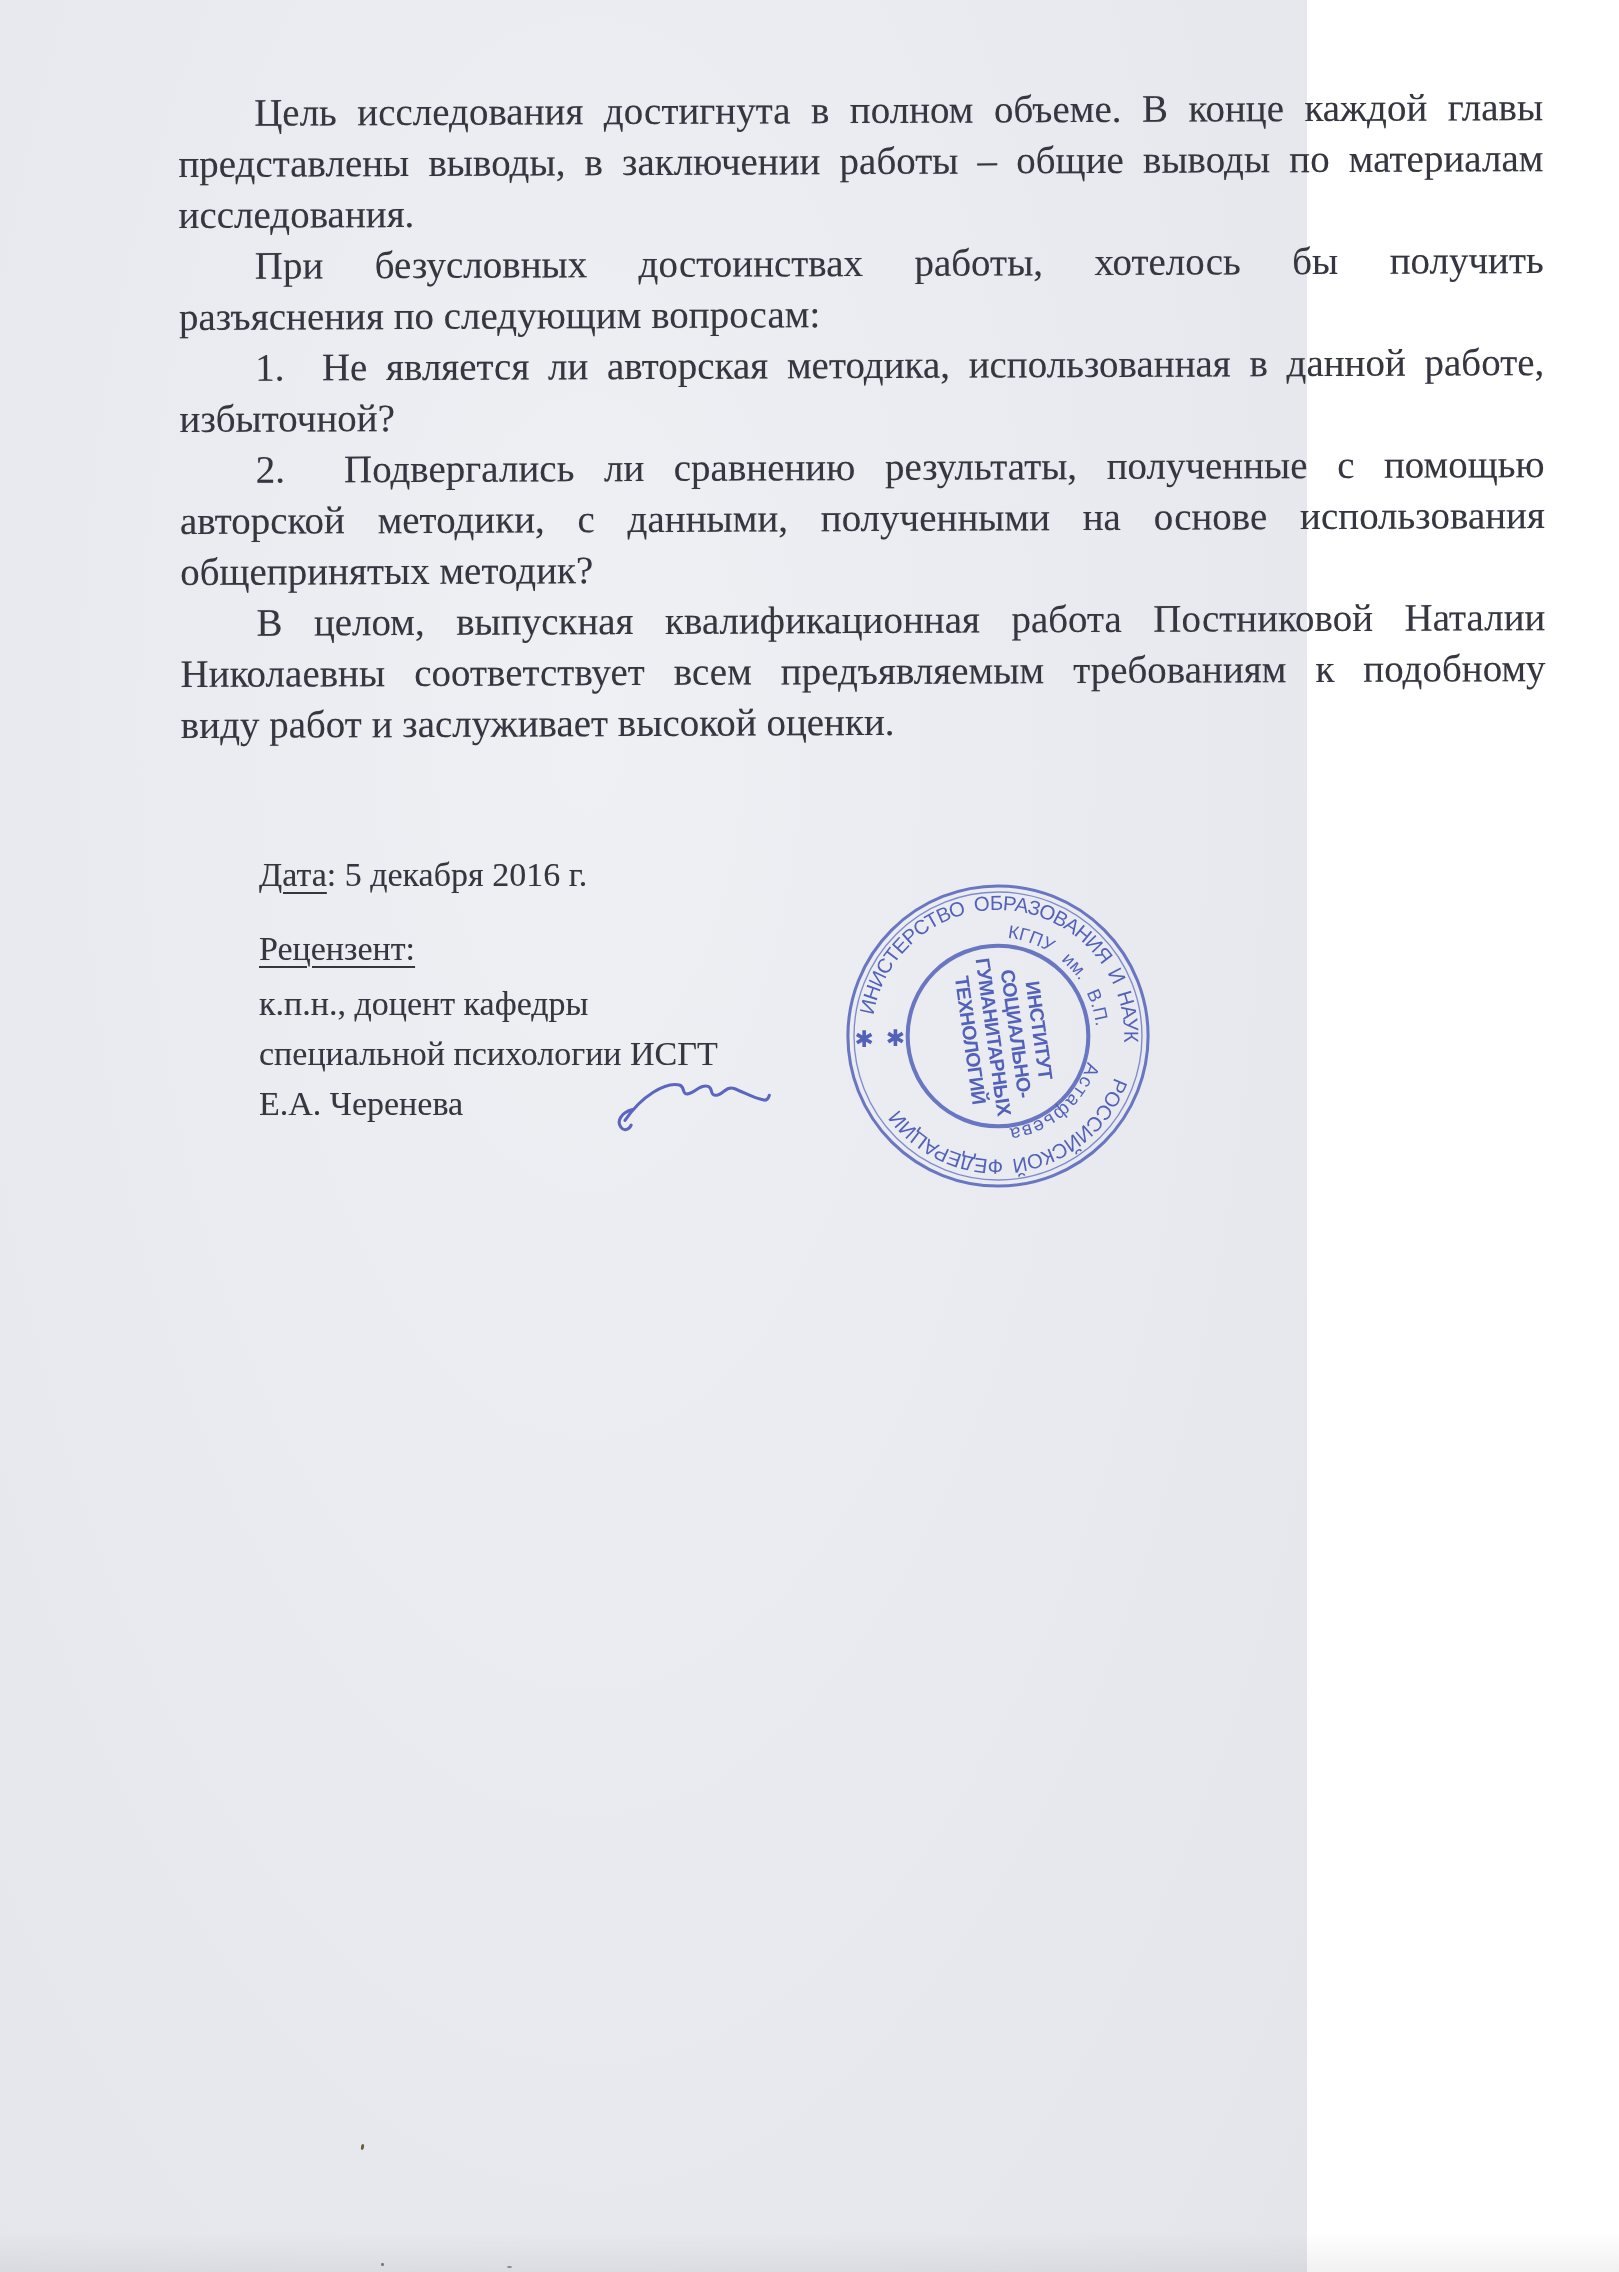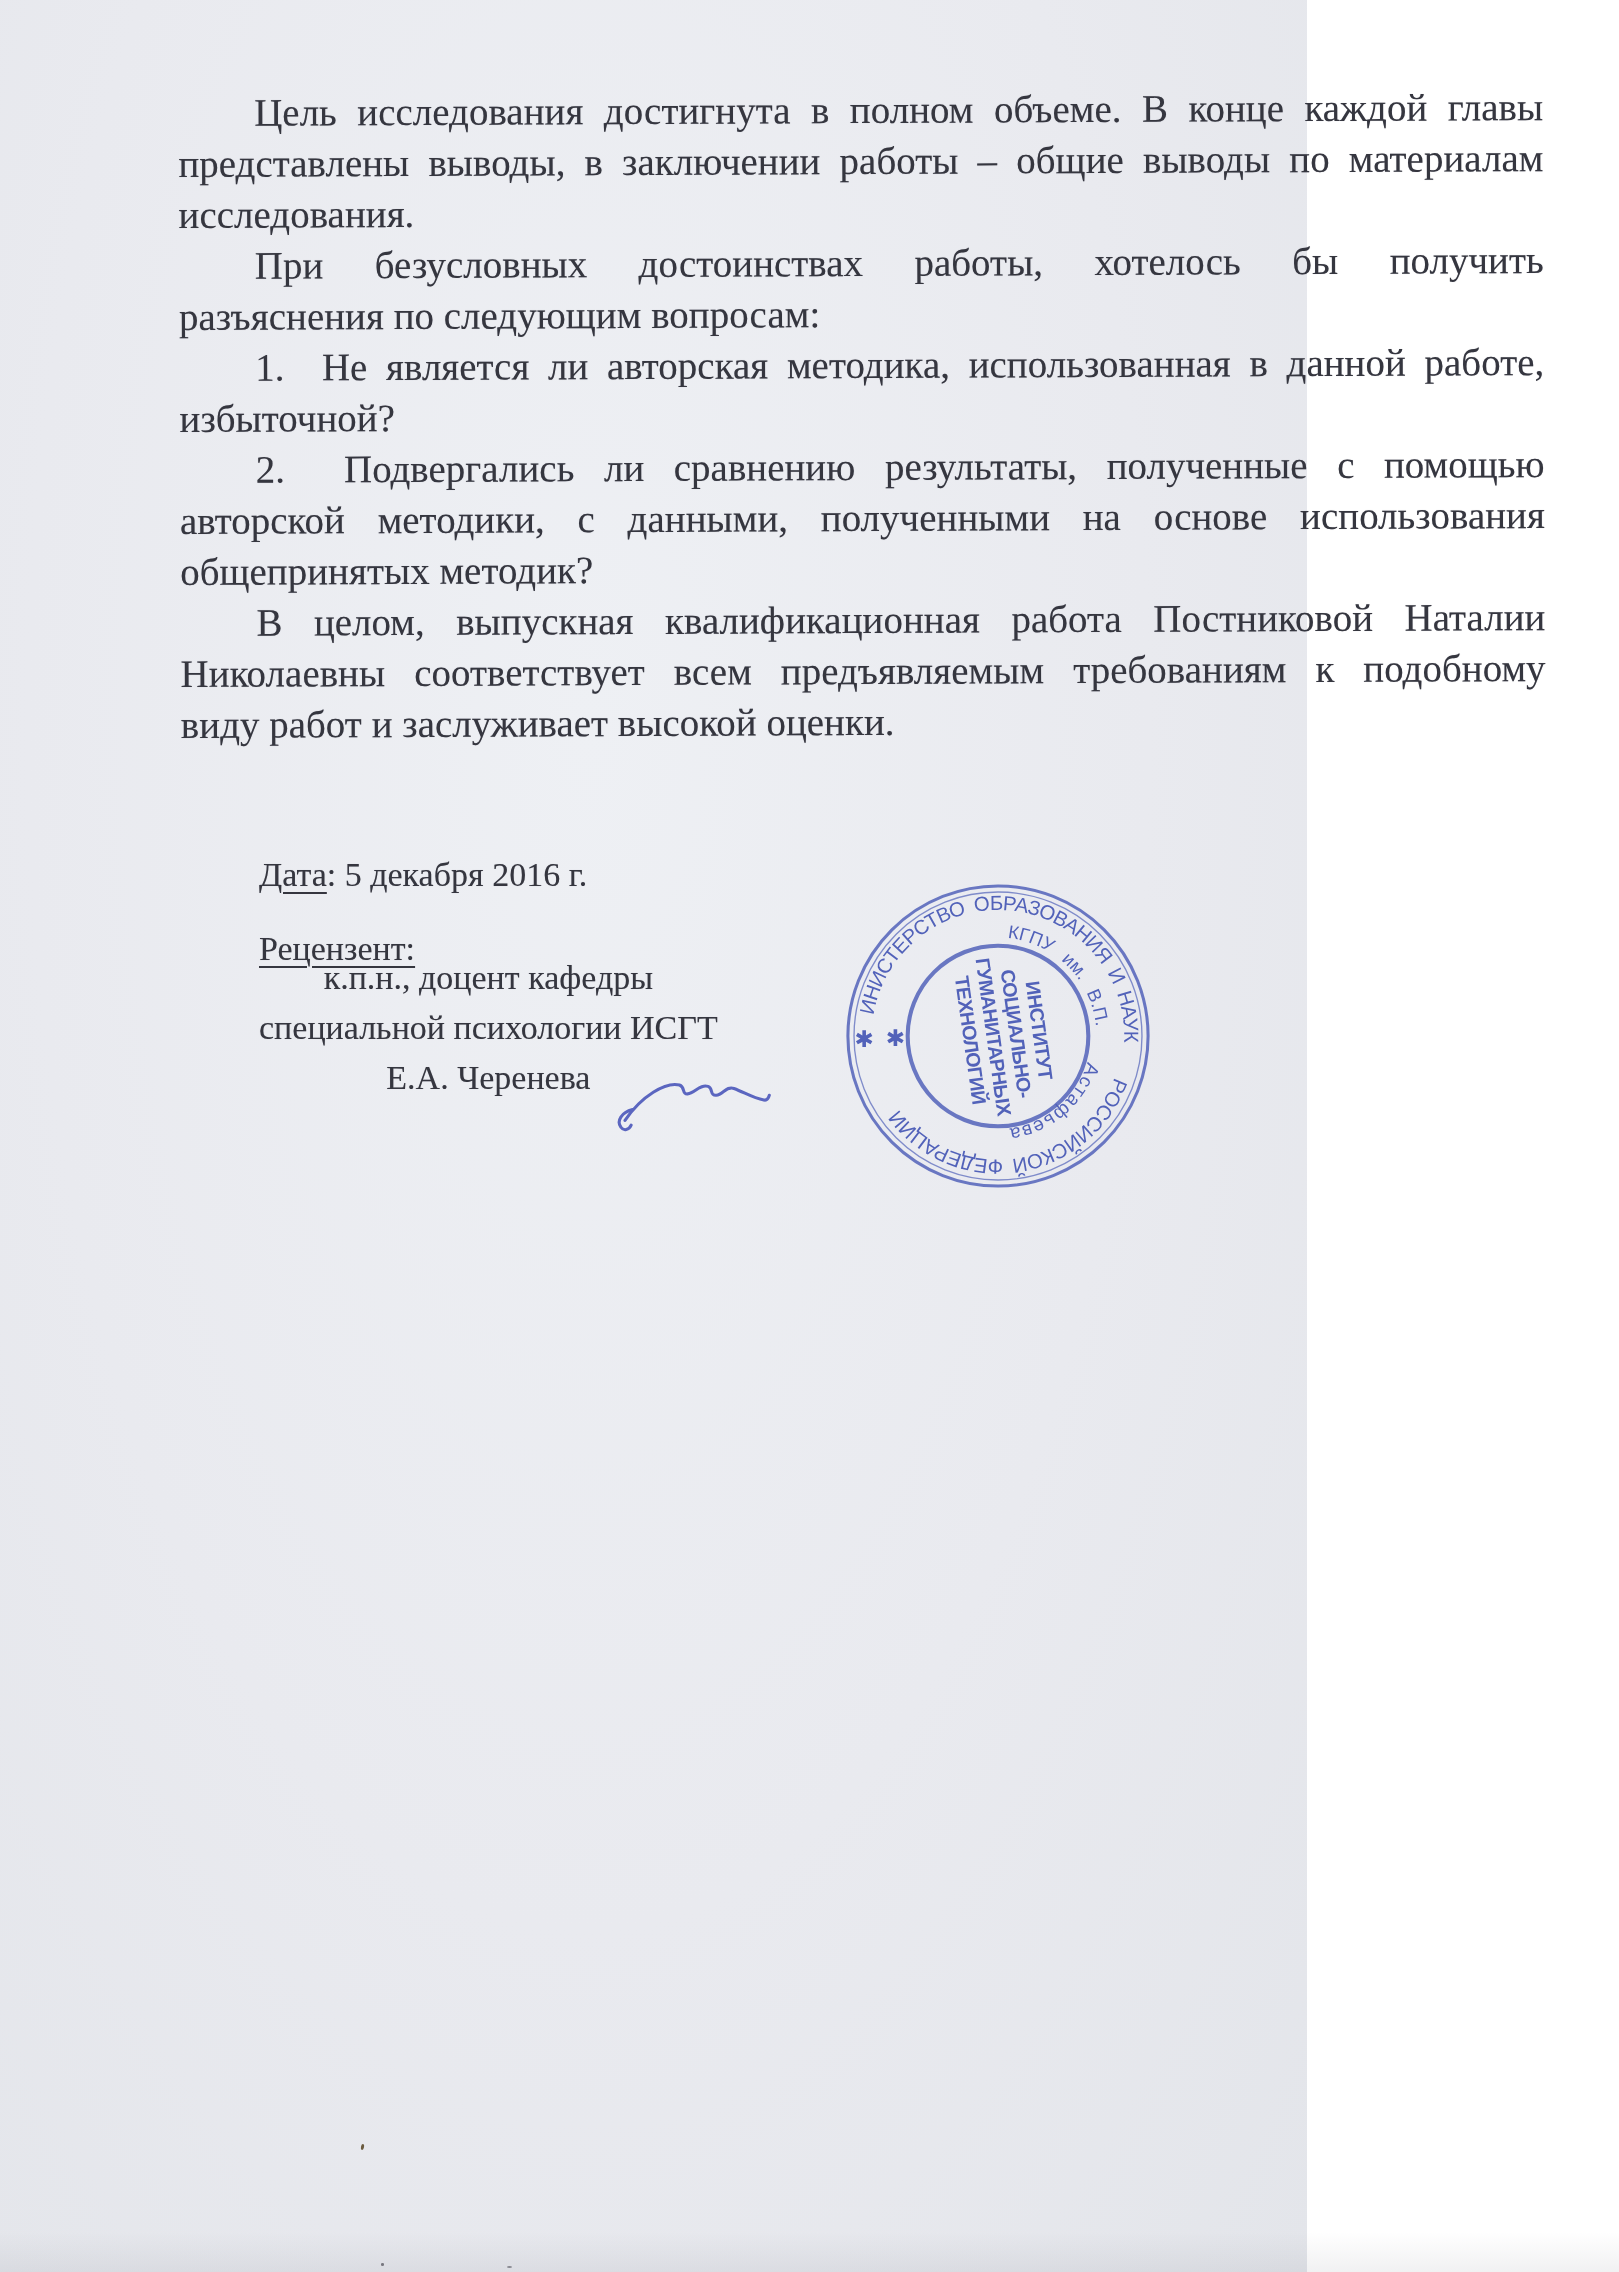--- a/index.html
+++ b/index.html
@@ -25,21 +25,21 @@
   .so-line {
     position: absolute; left: 259px; color: #35363f;
     font-size: 34px; line-height: 42px; white-space: nowrap;
     text-shadow: 0 0 0.7px rgba(40,40,60,0.3);
   }
   .ul {
     text-decoration: underline;
     text-underline-offset: 6.1px;
     text-decoration-thickness: 2px;
   }
-  .signoff-lines { position: absolute; left: 259px; top: 953px; text-align: center; }
+  .signoff-lines { position: absolute; left: 259px; top: 979px; }
   .signoff-lines .so-sub {
     font-size: 34px; line-height: 50px; color: #35363f; white-space: nowrap;
     text-shadow: 0 0 0.7px rgba(40,40,60,0.3);
   }
   
   .sig-svg { position: absolute; left: 608px; top: 1070px; }
   .stamp-svg { position: absolute; left: 835px; top: 873px; opacity: 0.9; }
   .stamp-svg text { font-family: "Liberation Sans", sans-serif; }
   .ring-text { font-size: 30px; letter-spacing: -1px; word-spacing: 6px; }
   .ring2-top { font-size: 27px; letter-spacing: 0px; word-spacing: 12px; }

